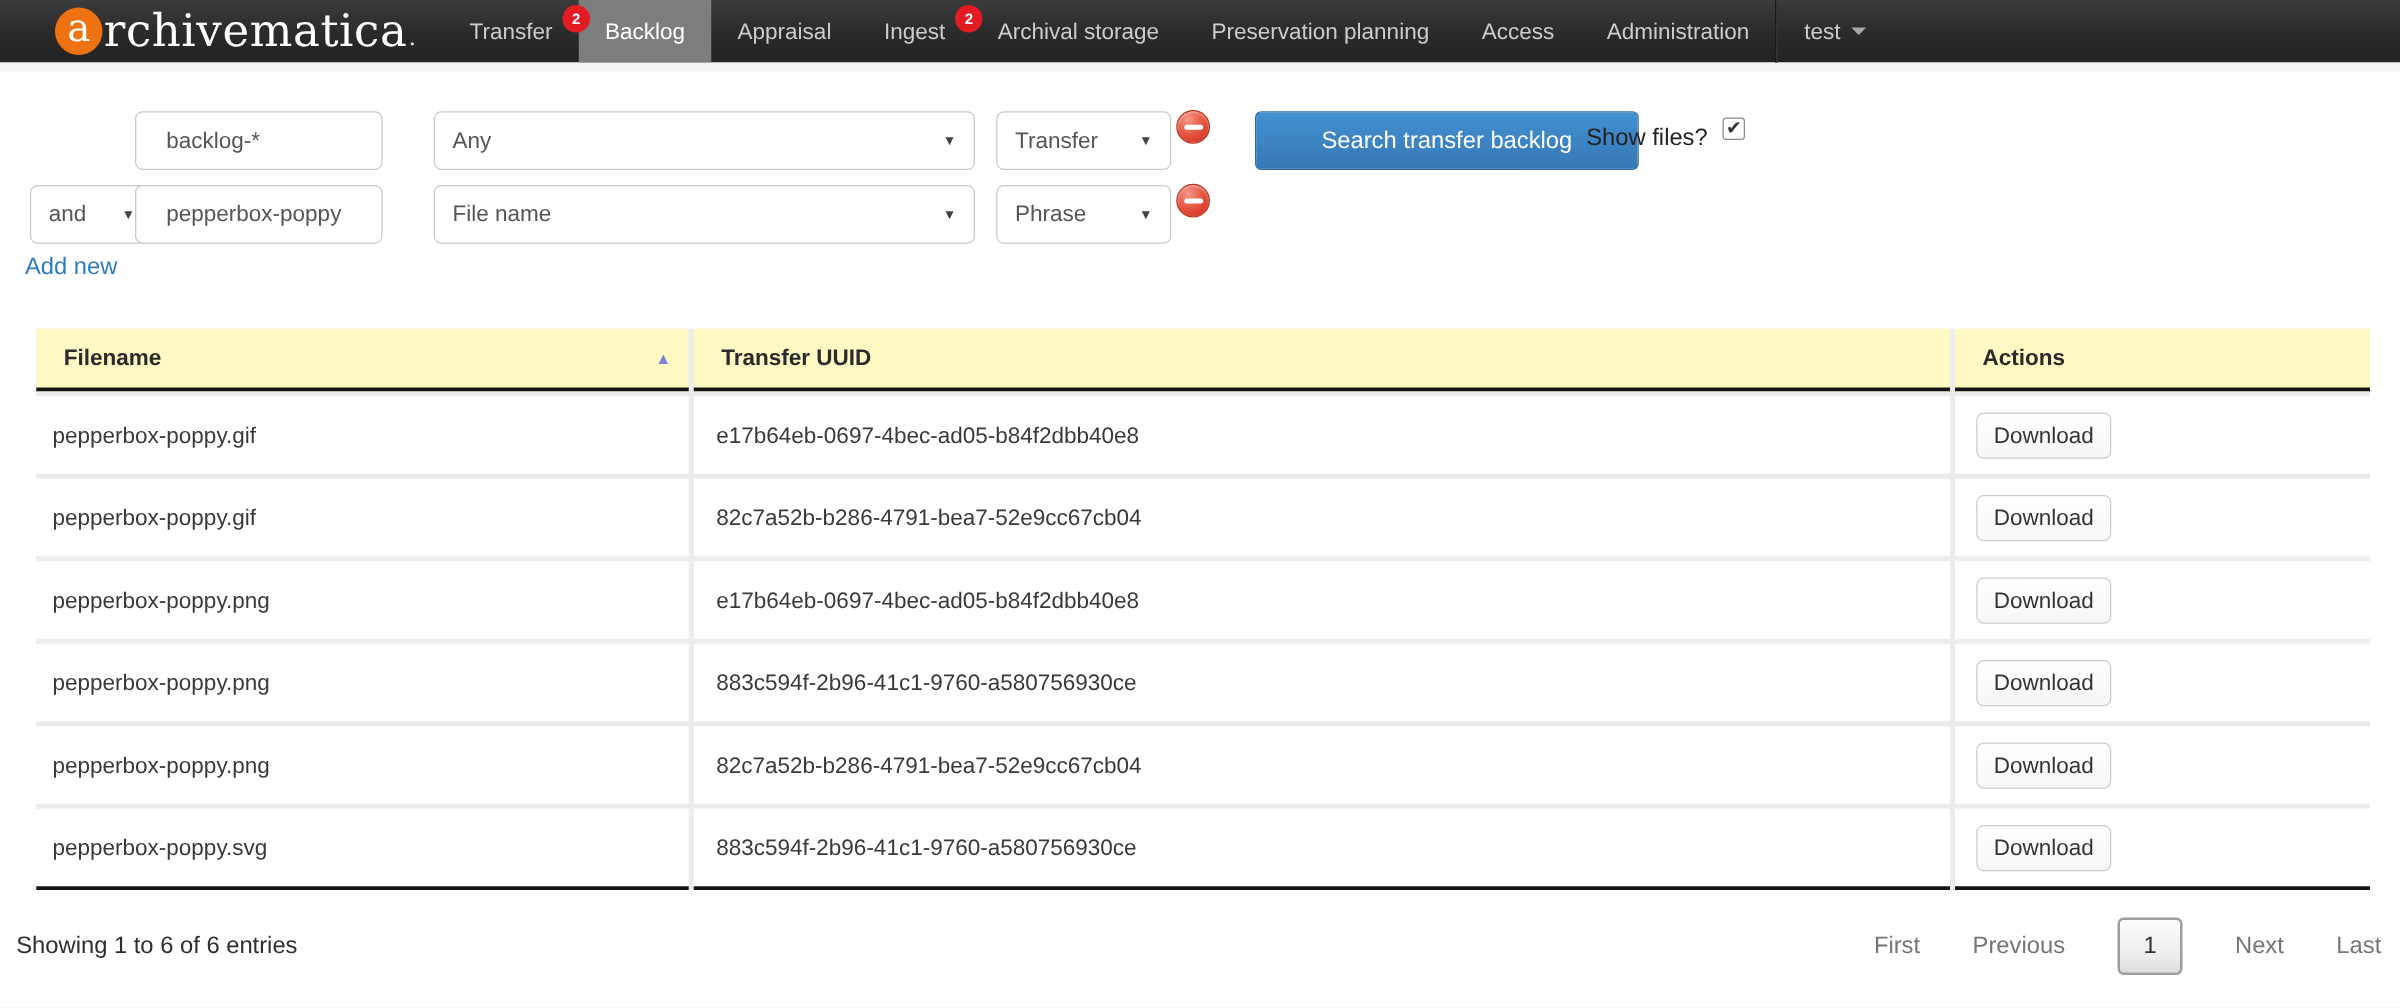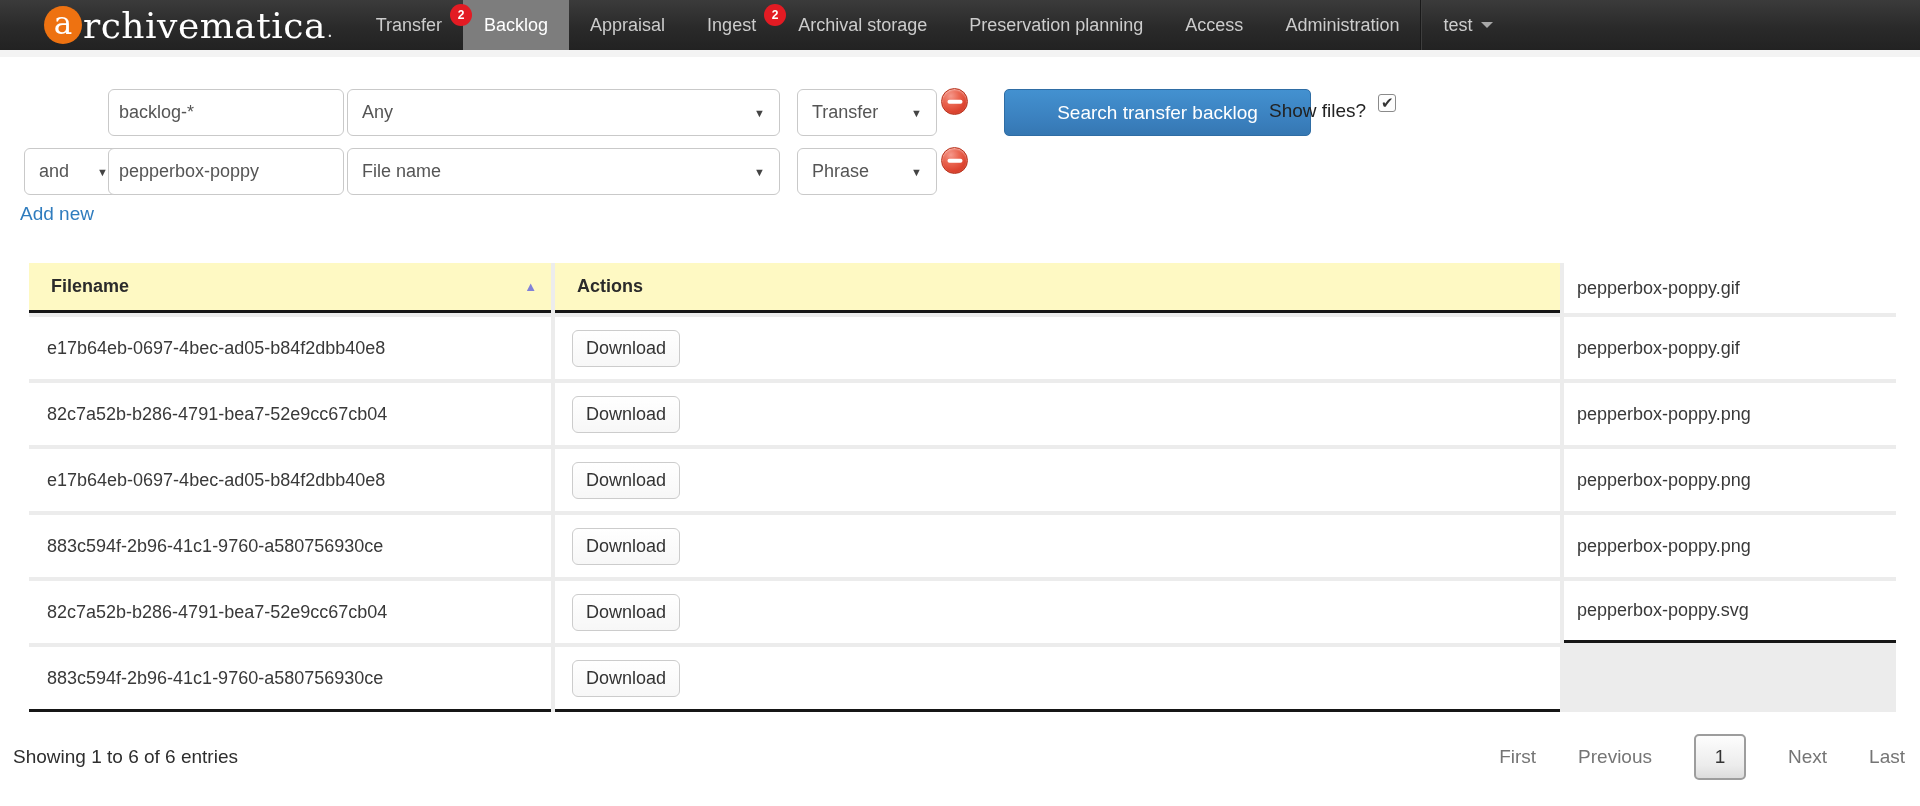--- a/index.html
+++ b/index.html
@@ -89,21 +89,21 @@
   .search-region { position: relative; height: 206px; }
   .ctl {
     position: absolute;
     height: 47px;
     background: #fff;
     border: 1px solid #c9c9c9;
     border-radius: 6px;
     font-size: 18px;
     color: #555;
   }
-  .text-input { padding: 0 10px; width: 236px; font-family: "Liberation Sans", sans-serif; outline: none; }
+  .text-input { padding: 0 24px; width: 198px; font-family: "Liberation Sans", sans-serif; outline: none; }
   .q1 { left: 108px; top: 32px; }
   .q2 { left: 108px; top: 91px; }
   .select {
     display: flex; align-items: center;
     padding: 0 14px;
     cursor: pointer;
   }
   .select .select-arrow {
     margin-left: auto;
     font-size: 11px;
@@ -332,20 +332,23 @@
   </button>
 
   <a class="add-new">Add new</a>
 </div>
 
 <div class="data-grid">
   <div class="cell head">
     <span>Filename</span>
     <span class="sort-icon">▲</span>
   </div>
+  <div class="cell head">
+    <span>Transfer UUID</span>
+  </div>
   <div class="cell head no-sort">
     <span>Actions</span>
   </div>
 
   <div class="cell fname">pepperbox-poppy.gif</div>
   <div class="cell uuid">e17b64eb-0697-4bec-ad05-b84f2dbb40e8</div>
   <div class="cell action">
     <button class="download-btn">Download</button>
   </div>
 

